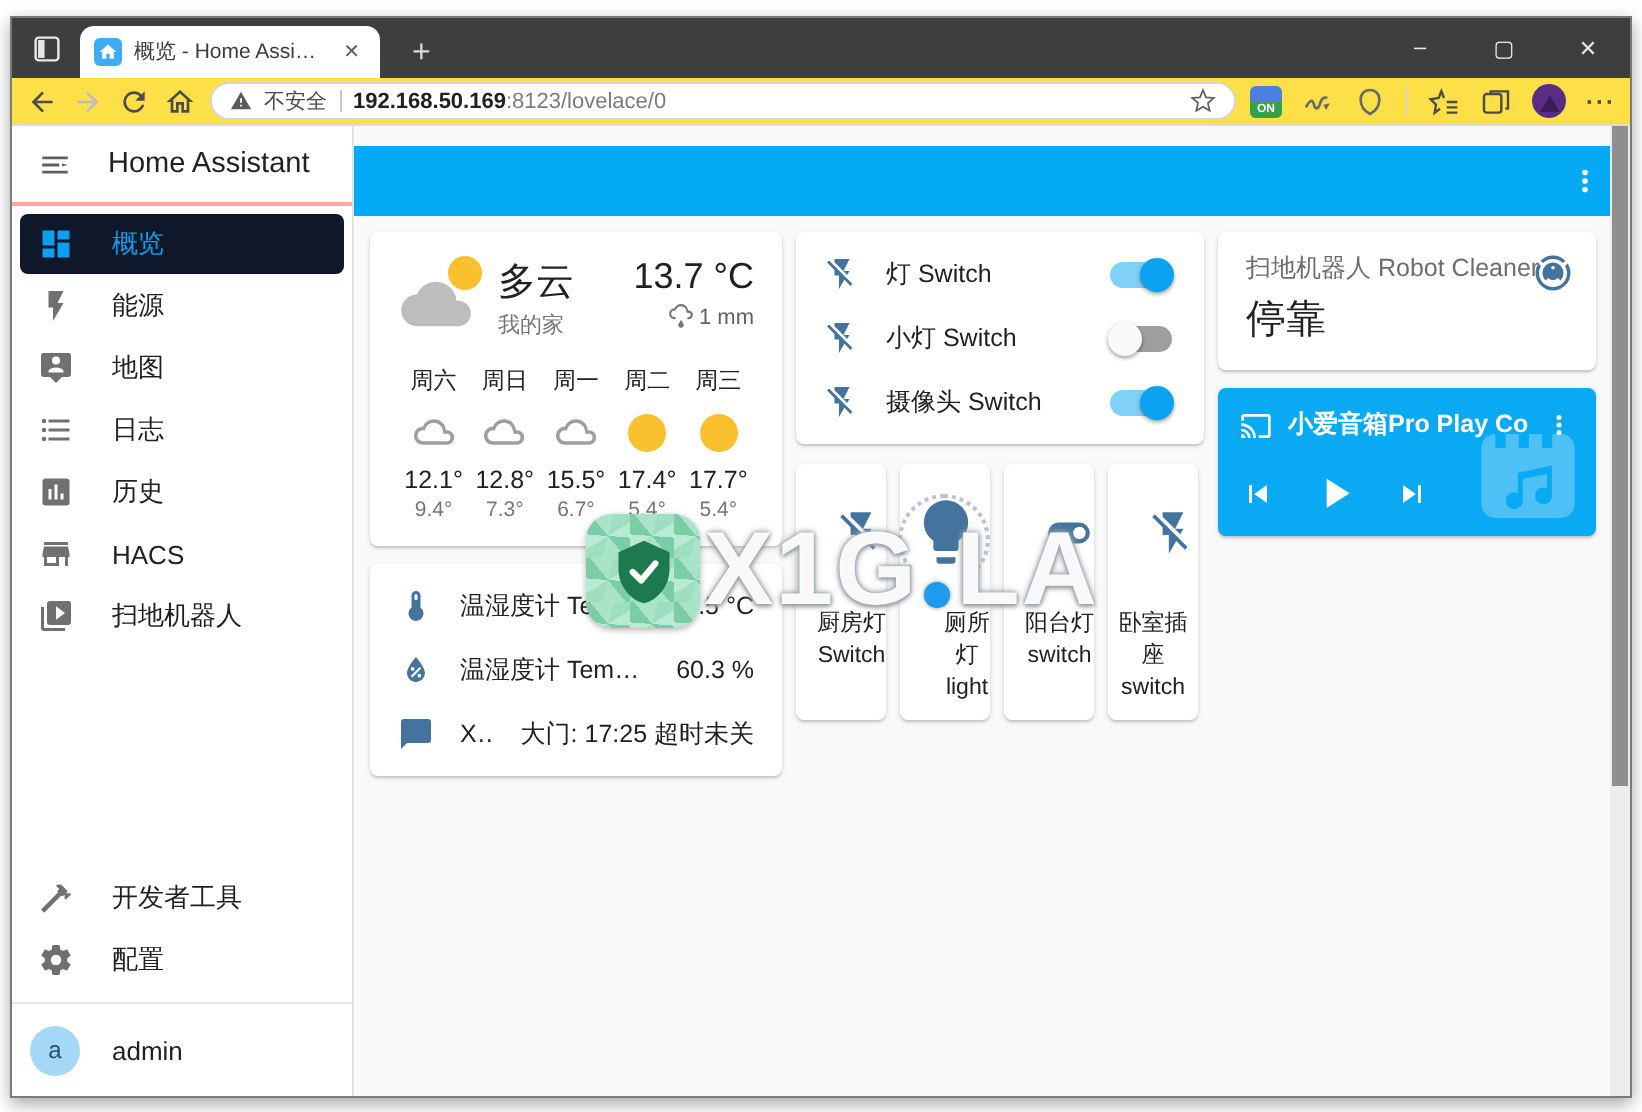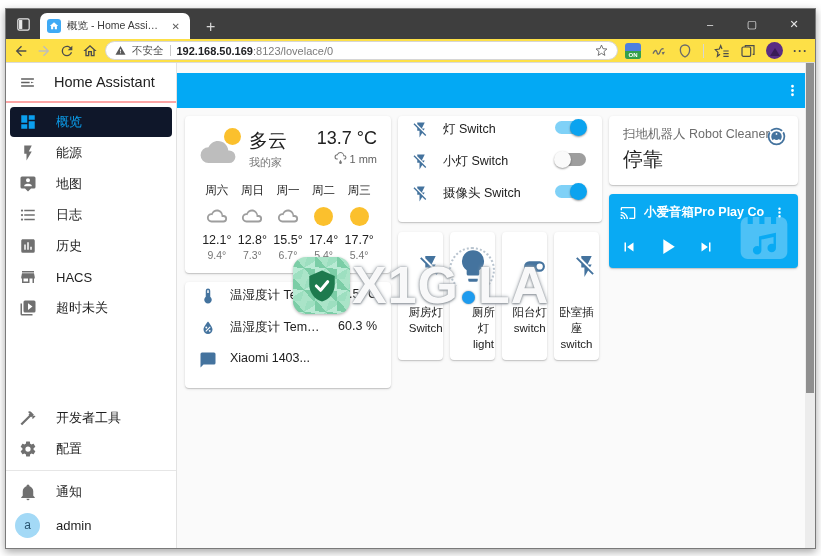--- a/index.html
+++ b/index.html
@@ -96,21 +96,21 @@
   .fc-icon { height:26px; display:flex; align-items:center; justify-content:center; margin:5px 0 4px; }
   .fc-icon .sun-shape { display:none; width:19px; height:19px; border-radius:50%; background:#fbc02d; }
   .fc-icon svg { display:none; width:24px; height:22px; fill:#9e9e9e; }
   .fc-icon.sunny .sun-shape { display:block; }
   .fc-icon.cloudy svg { display:block; }
   .fc-high { font-size:12.5px; color:#212121; }
   .fc-low { font-size:10.5px; color:#757575; margin-top:2px; }
 
   
   .rows-card { padding:5px 14px; }
-  .e-row { height:32px; display:flex; gap:13px; }
+  .e-row { height:32px; display:flex; align-items:center; gap:13px; }
   .e-row svg { width:18px; height:18px; fill:#44739e; flex:none; }
   .e-name { font-size:12.5px; color:#212121; flex:1; white-space:nowrap; overflow:hidden; text-overflow:ellipsis; }
   .e-value { font-size:12.5px; color:#212121; white-space:nowrap; }
   .sensor-card { margin-top:9px; }
 
   
   .toggle { width:31px; height:13px; border-radius:7px; position:relative; flex:none; margin-right:2px; }
   .toggle .knob { position:absolute; top:-2px; width:17px; height:17px; border-radius:50%;
                   box-shadow:0 1px 2px rgba(0,0,0,.4); }
   .toggle.on { background:#7fd1f7; }
@@ -307,43 +307,37 @@
         <div class="sb-item">
           <svg viewBox="0 0 24 24">
               <path d="M12,18H6V14H12M21,14V12L20,7H4L3,12V14H4V20H14V14H18V20H20V14M20,4H4V6H20V4Z"></path>
             </svg>
           <span>HACS</span>
         </div>
         <div class="sb-item">
           <svg viewBox="0 0 24 24">
               <path d="M4,6H2V20A2,2 0 0,0 4,22H18V20H4V6M20,2H8A2,2 0 0,0 6,4V16A2,2 0 0,0 8,18H20A2,2 0 0,0 22,16V4A2,2 0 0,0 20,2M12,14.5V5.5L18,10L12,14.5Z"></path>
             </svg>
-          <span>超时未关</span>
+          <span>扫地机器人</span>
         </div>
       </div>
       <div class="sb-bottom">
         <div class="sb-item">
           <svg viewBox="0 0 24 24">
               <path d="M2,19.63L13.43,8.2L12.72,7.5L14.14,6.07L12,3.89C13.2,2.7 15.09,2.7 16.27,3.89L19.87,7.5L18.45,8.91H21.29L22,9.62L18.45,13.21L17.74,12.5V9.62L16.27,11.04L15.56,10.33L4.13,21.76L2,19.63Z"></path>
             </svg>
           <span>开发者工具</span>
         </div>
         <div class="sb-item">
           <svg viewBox="0 0 24 24">
               <path d="M12,15.5A3.5,3.5 0 0,1 8.5,12A3.5,3.5 0 0,1 12,8.5A3.5,3.5 0 0,1 15.5,12A3.5,3.5 0 0,1 12,15.5M19.43,12.97C19.47,12.65 19.5,12.33 19.5,12C19.5,11.67 19.47,11.34 19.43,11L21.54,9.37C21.73,9.22 21.78,8.95 21.66,8.73L19.66,5.27C19.54,5.05 19.27,4.96 19.05,5.05L16.56,6.05C16.04,5.66 15.5,5.32 14.87,5.07L14.5,2.42C14.46,2.18 14.25,2 14,2H10C9.75,2 9.54,2.18 9.5,2.42L9.13,5.07C8.5,5.32 7.96,5.66 7.44,6.05L4.95,5.05C4.73,4.96 4.46,5.05 4.34,5.27L2.34,8.73C2.21,8.95 2.27,9.22 2.46,9.37L4.57,11C4.53,11.34 4.5,11.67 4.5,12C4.5,12.33 4.53,12.65 4.57,12.97L2.46,14.63C2.27,14.78 2.21,15.05 2.34,15.27L4.34,18.73C4.46,18.95 4.73,19.03 4.95,18.95L7.44,17.94C7.96,18.34 8.5,18.68 9.13,18.93L9.5,21.58C9.54,21.82 9.75,22 10,22H14C14.25,22 14.46,21.82 14.5,21.58L14.87,18.93C15.5,18.67 16.04,18.34 16.56,17.94L19.05,18.95C19.27,19.03 19.54,18.95 19.66,18.73L21.66,15.27C21.78,15.05 21.73,14.78 21.54,14.63L19.43,12.97Z"></path>
             </svg>
           <span>配置</span>
         </div>
         <div class="sb-div"></div>
-        <div class="sb-item">
-          <svg viewBox="0 0 24 24">
-              <path d="M21,19V20H3V19L5,17V11C5,7.9 7.03,5.17 10,4.29C10,4.19 10,4.1 10,4A2,2 0 0,1 12,2A2,2 0 0,1 14,4C14,4.1 14,4.19 14,4.29C16.97,5.17 19,7.9 19,11V17L21,19M14,21A2,2 0 0,1 12,23A2,2 0 0,1 10,21"></path>
-            </svg>
-          <span>通知</span>
-        </div>
         <div class="sb-item user">
           <span class="avatar">a</span>
           <span>admin</span>
         </div>
       </div>
     </div>
 
     <div class="main">
       <div class="app-header">
         <svg viewBox="0 0 24 24">
@@ -439,20 +433,21 @@
                   <path d="M12,3.25C12,3.25 6,10 6,14C6,17.32 8.69,20 12,20A6,6 0 0,0 18,14C18,10 12,3.25 12,3.25M14.47,9.97L15.53,11.03L9.53,17.03L8.47,15.97M9.75,10A1.25,1.25 0 0,1 11,11.25A1.25,1.25 0 0,1 9.75,12.5A1.25,1.25 0 0,1 8.5,11.25A1.25,1.25 0 0,1 9.75,10M14.25,14.5A1.25,1.25 0 0,1 15.5,15.75A1.25,1.25 0 0,1 14.25,17A1.25,1.25 0 0,1 13,15.75A1.25,1.25 0 0,1 14.25,14.5Z"></path>
                 </svg>
               <span class="e-name">温湿度计 Temperature Hu...</span>
               <span class="e-value">60.3 %</span>
             </div>
             <div class="e-row">
               <svg viewBox="0 0 24 24">
                   <path d="M20,2H4A2,2 0 0,0 2,4V22L6,18H20A2,2 0 0,0 22,16V4A2,2 0 0,0 20,2Z"></path>
                 </svg>
               <span class="e-name">Xiaomi 1403...</span>
+              <span class="e-value">大门: 17:25 超时未关</span>
             </div>
           </div>
         </div>
 
         <div class="col2">
           <div class="card rows-card">
             <div class="e-row">
               <svg viewBox="0 0 24 24">
                   <path d="M17,10H13L17,2H7V4.18L15.46,12.64M3.27,3L2,4.27L7,9.27V13H10V22L13.58,15.86L17.73,20L19,18.73L3.27,3Z"></path>
                 </svg>

